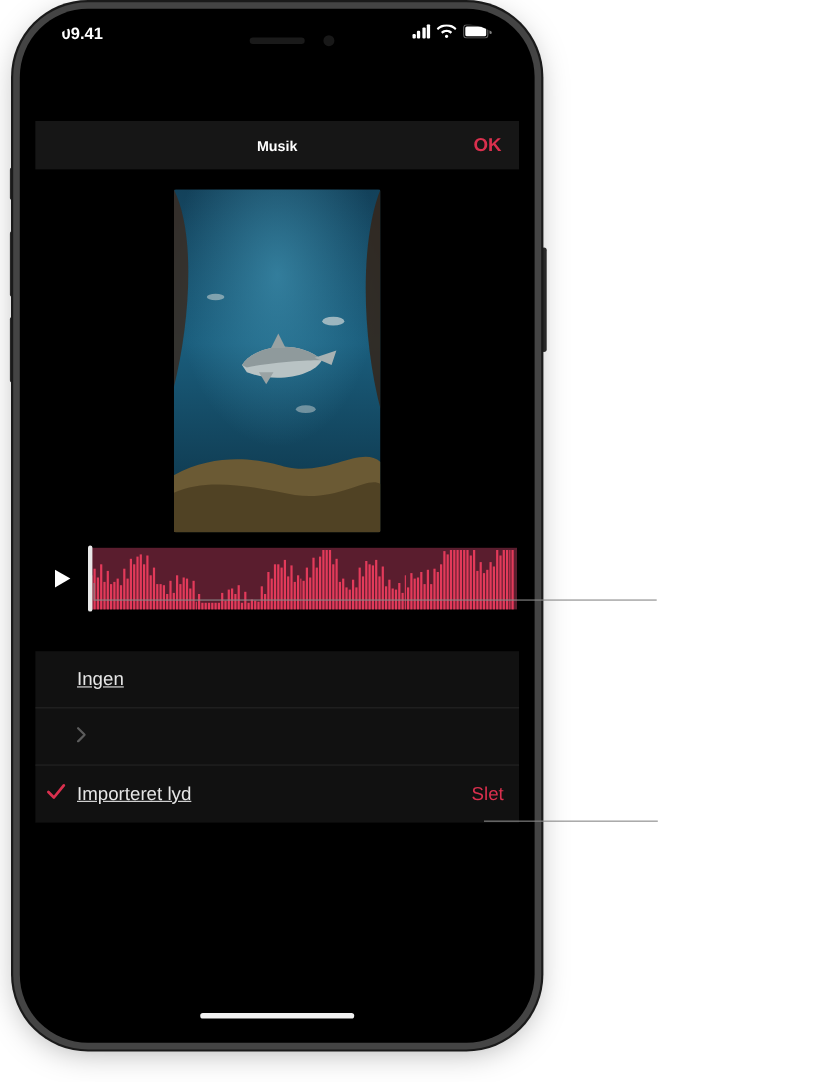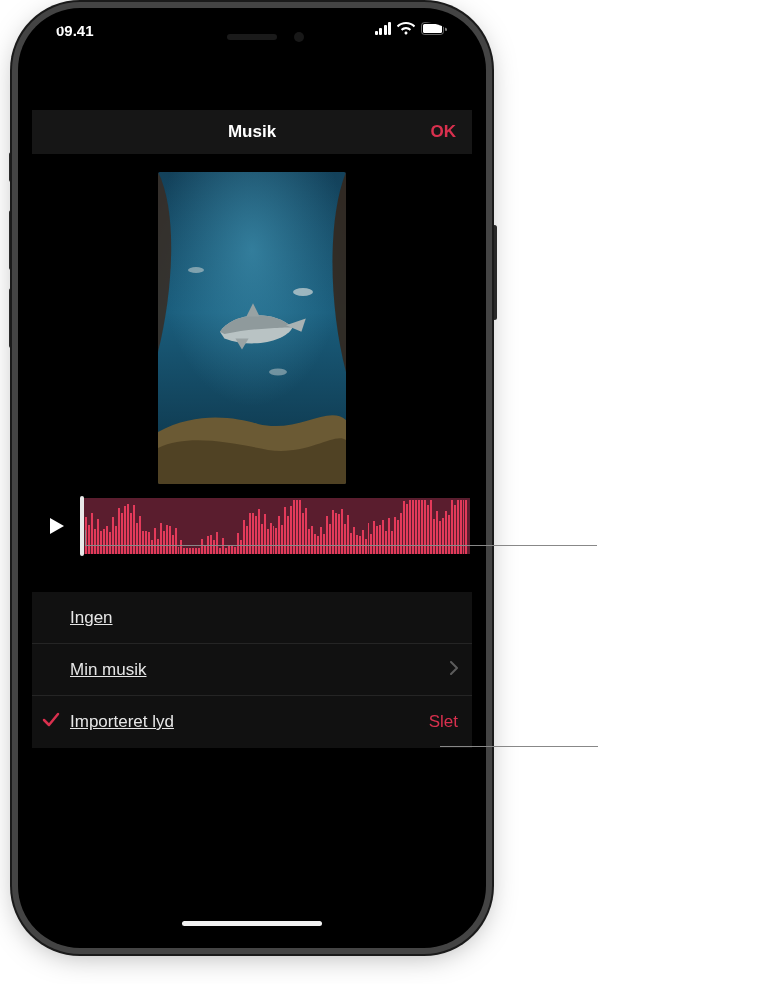--- a/index.html
+++ b/index.html
@@ -111,21 +111,21 @@
       position: relative;
       height: 44px;
       margin-top: 44px;
       background: #161616;
       display: flex;
       align-items: center;
       justify-content: center;
     }
     .nav-title {
       color: #fff;
-      font-size: 17px;
+      font-size: 13px;
       font-weight: 600;
     }
     .nav-ok {
       position: absolute;
       right: 16px;
       color: #d9304e;
       font-size: 17px;
       font-weight: 600;
     }
 
@@ -471,21 +471,20 @@
         </div>
       </div>
 
       <div class="spacer1"></div>
 
       <div class="list">
         <div class="list-row">
           <span class="row-label">Ingen</span>
         </div>
         <div class="list-row">
-          <span class="row-label">Min musik</span>
           <span class="chevron">
             <svg width="8" height="14" viewBox="0 0 8 14">
                 <path d="M1 1 L7 7 L1 13" stroke="#5c5c5c" stroke-width="2" fill="none" stroke-linecap="round" stroke-linejoin="round"></path>
               </svg>
           </span>
         </div>
         <div class="list-row">
           <span class="check">
             <svg width="18" height="16" viewBox="0 0 18 16">
                 <path d="M2 8 L7 13 L16 2" stroke="#d9304e" stroke-width="2.5" fill="none" stroke-linecap="round" stroke-linejoin="round"></path>

